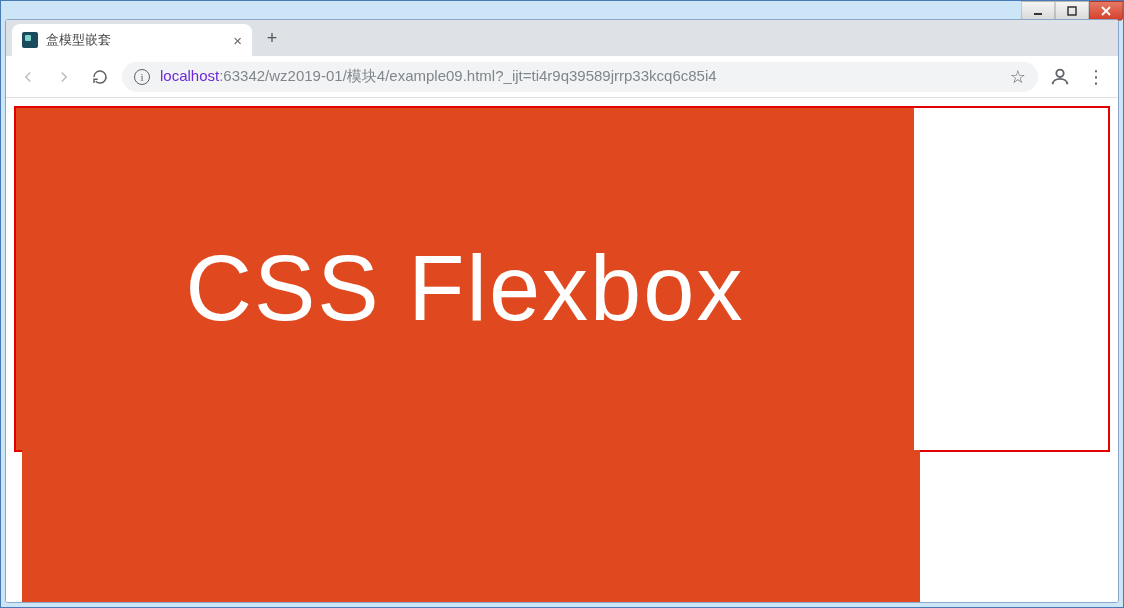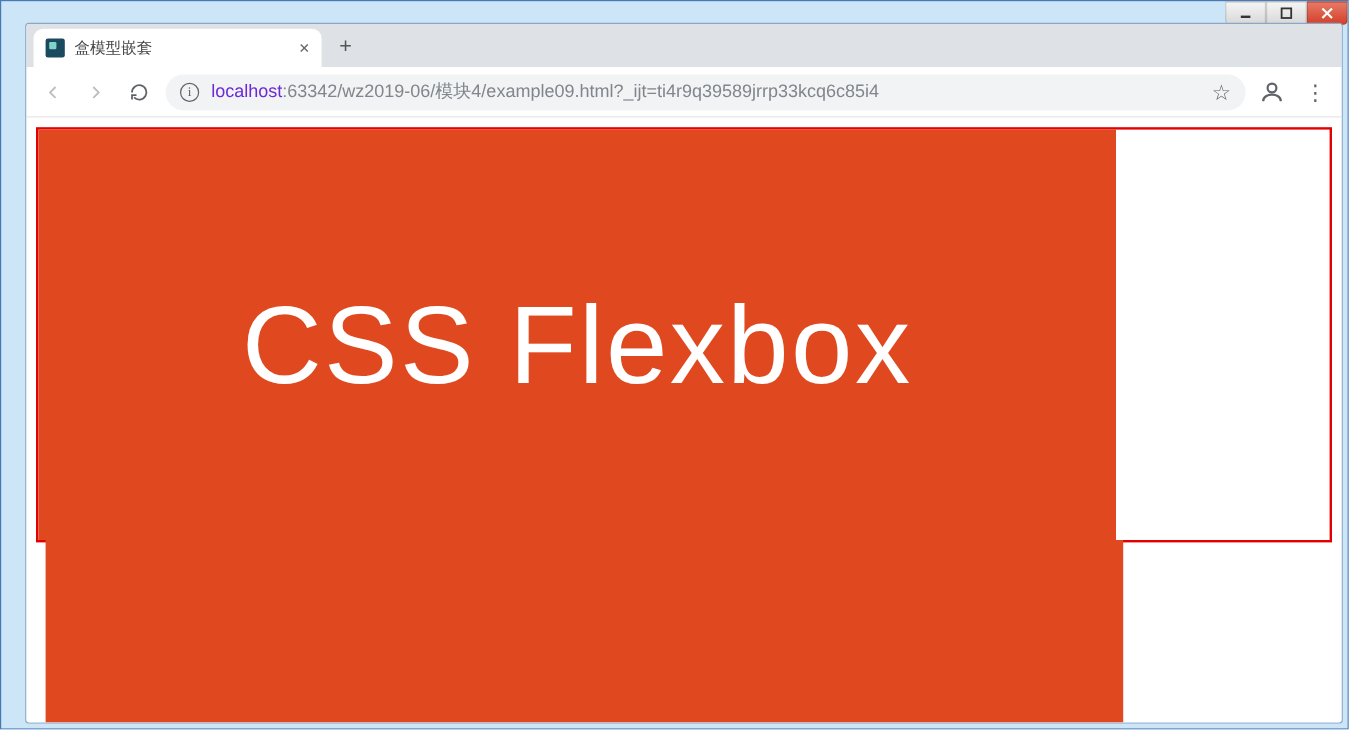--- a/index.html
+++ b/index.html
@@ -16,21 +16,20 @@
     }
     
     .window-frame {
       width: 100%;
       height: 100%;
       border: 1px solid #4a7ab5;
       background: #cde6f7;
       display: flex;
       flex-direction: column;
       position: relative;
-      padding-left: 16px;
     }
     .titlebar {
       height: 18px;
       display: flex;
       justify-content: flex-end;
       align-items: flex-start;
     }
     .win-controls {
       display: flex;
       gap: 0;
@@ -309,21 +308,21 @@
       </div>
       <div class="nav-btn">
         <svg viewBox="0 0 24 24">
             <path d="M4 12a8 8 0 1 1 2.3 5.6 M4 20v-5h5" fill="none" stroke="currentColor" stroke-width="2"></path>
           </svg>
       </div>
 
       <div class="address-bar">
         <span class="info-icon">i</span>
         <span class="url-text">
-          <span class="url-host">localhost</span><span class="url-port-path">:63342/wz2019-06/模块4/example09.html?_ijt=ti4r9q39589jrrp33kcq6c85i4</span>
+          <span class="url-host">localhost</span><span class="url-port-path">:63342/wz2019-01/模块4/example09.html?_ijt=ti4r9q39589jrrp33kcq6c85i4</span>
         </span>
         <span class="star-icon">☆</span>
       </div>
 
       <div class="profile-icon">
         <svg viewBox="0 0 24 24">
             <circle cx="12" cy="8" r="4" fill="none" stroke="currentColor" stroke-width="2"></circle>
             <path d="M4 20c0-4 4-6 8-6s8 2 8 6" fill="none" stroke="currentColor" stroke-width="2"></path>
           </svg>
       </div>

